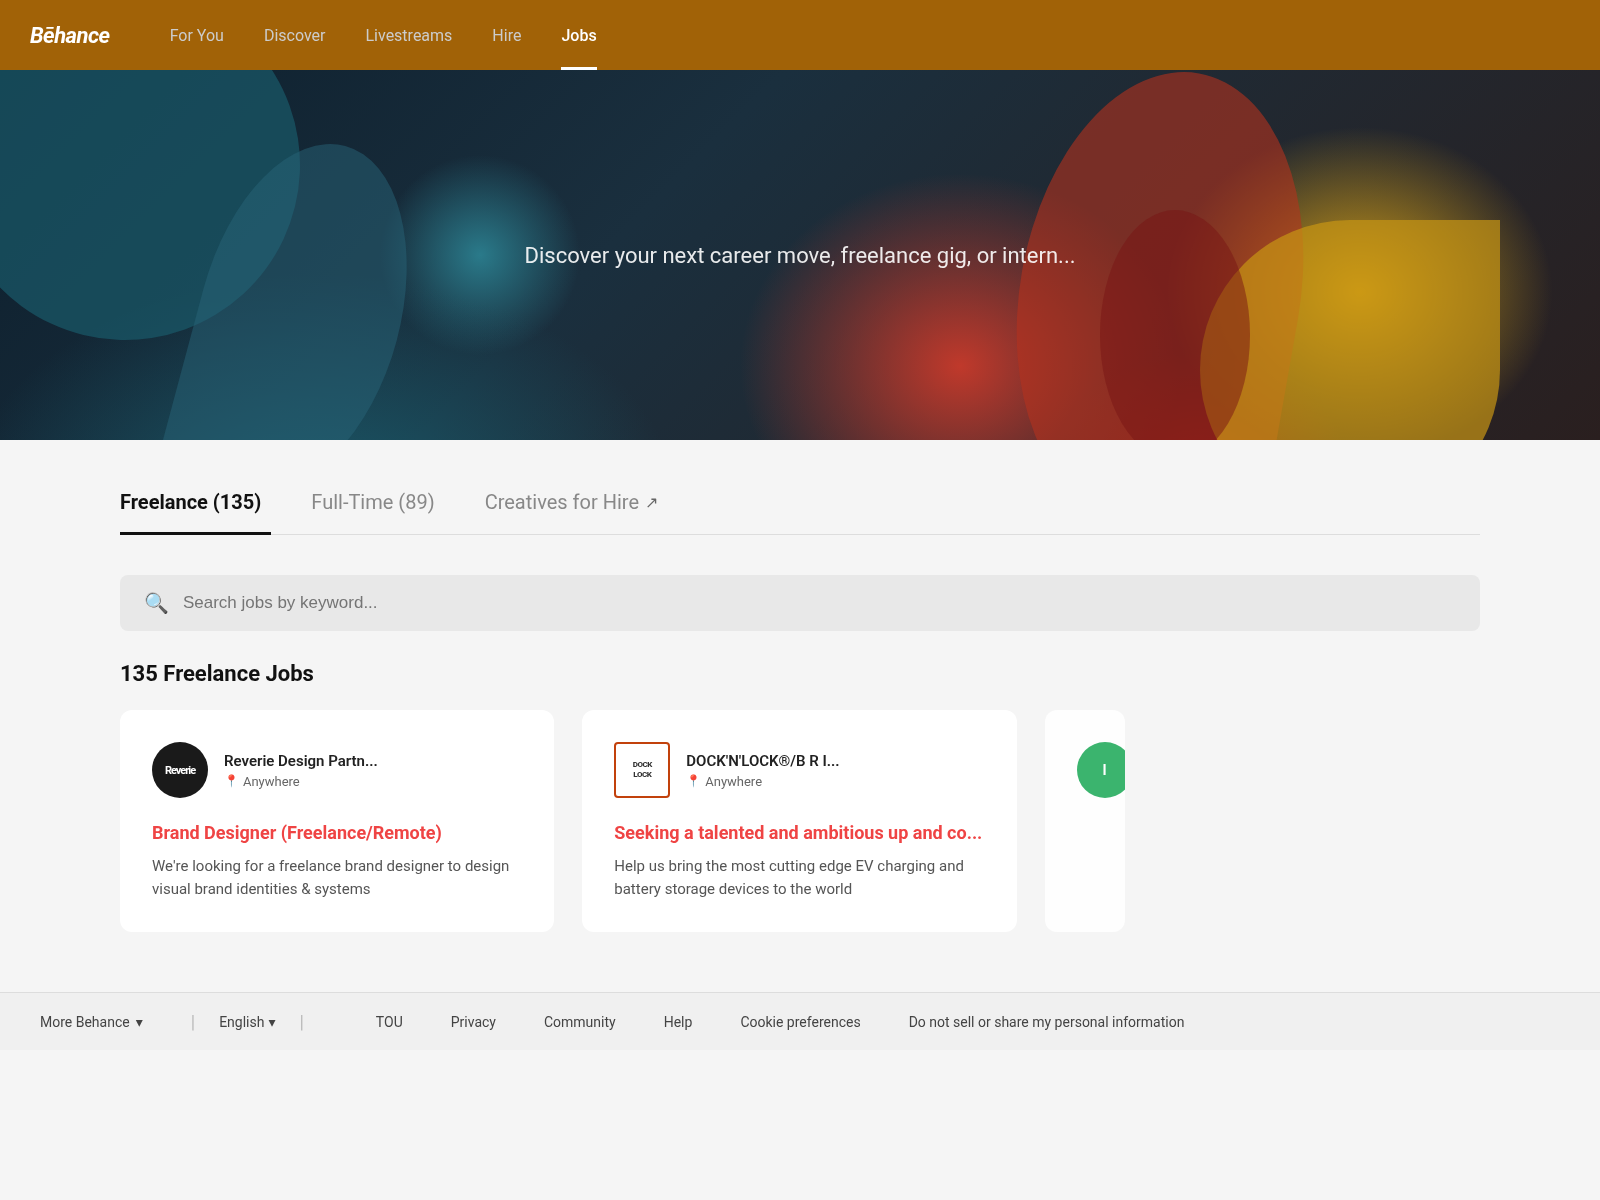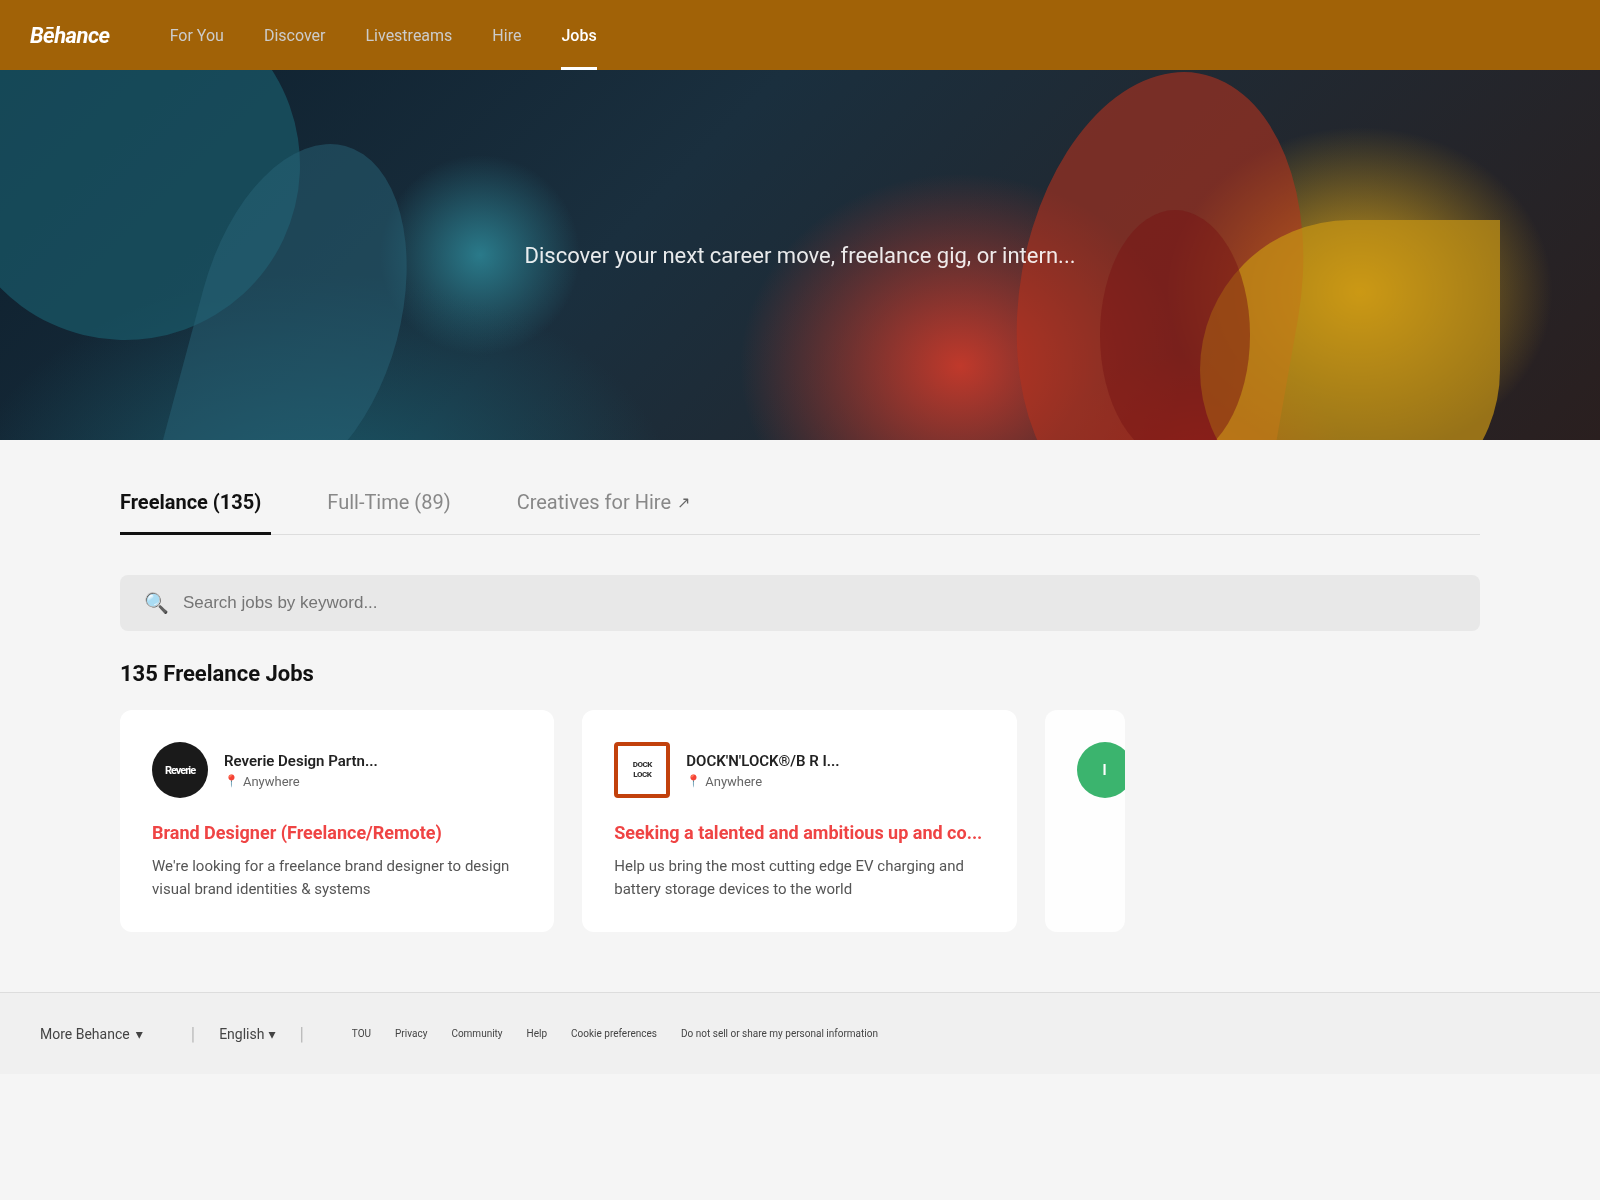--- a/index.html
+++ b/index.html
@@ -149,21 +149,21 @@
     .main-content {
       background: #f5f5f5;
       padding: 0 120px;
     }
 
     
     .tabs-section {
       padding-top: 50px;
       border-bottom: 1px solid #ddd;
       display: flex;
-      gap: 16px;
+      gap: 0;
     }
     .tab {
       font-size: 20px;
       padding: 0 10px 20px 0;
       margin-right: 40px;
       cursor: pointer;
       color: #888;
       font-weight: 400;
       position: relative;
       display: flex;
@@ -280,38 +280,38 @@
     .job-desc {
       font-size: 15px;
       color: #555;
       line-height: 1.5;
     }
 
     
     .docklock-logo {
       width: 56px;
       height: 56px;
-      border: 4px solid #c2410c;
+      border: 2px solid #c2410c;
       border-radius: 4px;
       display: flex;
       flex-direction: column;
       align-items: center;
       justify-content: center;
       font-size: 8px;
       font-weight: 800;
       color: #333;
       letter-spacing: -0.5px;
       line-height: 1.2;
       background: #fff;
     }
 
     
     .footer {
       background: #f0f0f0;
-      padding: 30px 40px;
+      padding: 18px 40px;
       display: flex;
       align-items: center;
       gap: 0;
       margin-top: 60px;
       border-top: 1px solid #ddd;
     }
     .footer-more {
       display: flex;
       align-items: center;
       gap: 6px;
@@ -333,23 +333,24 @@
       color: #444;
       cursor: pointer;
     }
     .footer-links {
       display: flex;
       align-items: center;
       gap: 24px;
       margin-left: 24px;
     }
     .footer-links a {
-      font-size: 10px;
+      font-size: 14px;
       color: #444;
       text-decoration: none;
+      margin-left: 24px;
     }
   </style>
 </head>
 <body>
 
 <nav class="navbar">
   <div class="navbar-logo">Bēhance</div>
   <ul class="nav-links">
     <li>
       <a href="#">For You</a>

